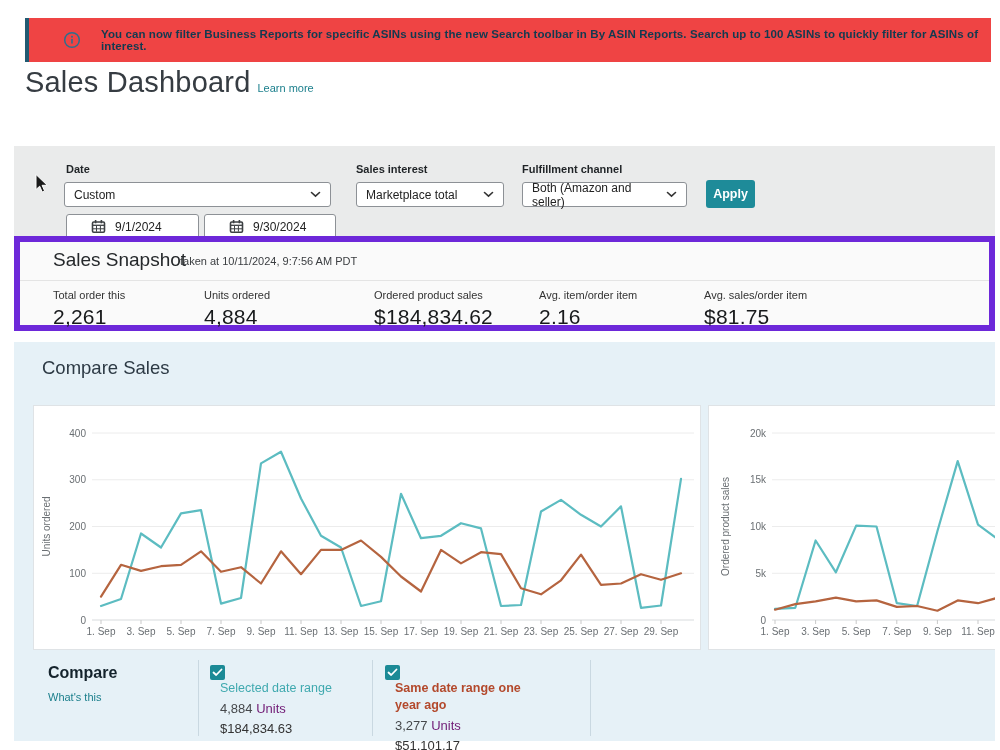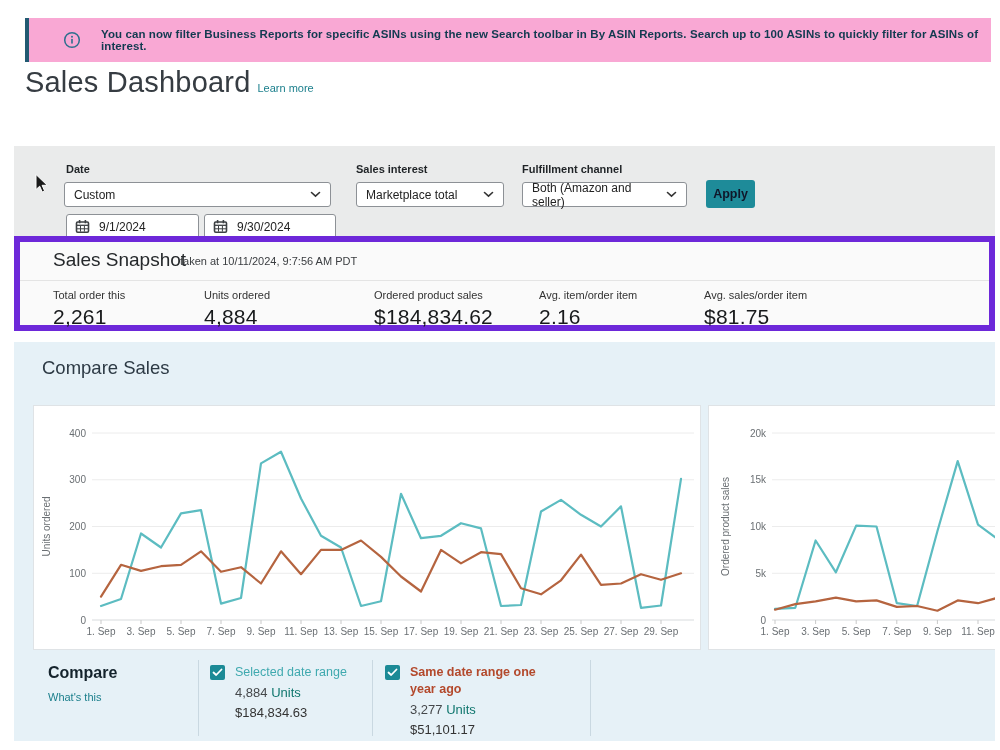--- a/index.html
+++ b/index.html
@@ -4,46 +4,46 @@
 <style>
   * { box-sizing: border-box; }
   html,body { margin:0; padding:0; }
   body {
     width:1000px; height:750px; position:relative; overflow:hidden;
     background:#ffffff; font-family:"Liberation Sans", sans-serif; color:#222;
   }
   
   .banner {
     position:absolute; left:25px; top:18px; width:966px; height:44px;
-    background:#f9a8d4; border-left:4px solid #215a72;
+    background:#ef4444; border-left:4px solid #215a72;
     display:flex; align-items:center; padding-left:34px;
   }
   .banner .info-ic { display:inline-flex; margin-right:20px; flex:none; }
   .banner .txt { font-size:11.5px; font-weight:bold; color:#123a50; letter-spacing:.1px; }
   
   .title-row { position:absolute; left:25px; top:66px; display:flex; align-items:baseline; }
   .title-row h1 { margin:0; font-size:29px; font-weight:400; color:#363c42; letter-spacing:.2px; }
   .learn-more { font-size:11px; color:#1b7f8c; margin-left:7px; cursor:pointer; }
   
   .filter-bar { position:absolute; left:14px; top:118px; width:981px; height:110px; background:#eaebeb;margin-top:28px; }
   .flabel { position:absolute; font-size:11px; font-weight:bold; color:#1f2326; }
   .sel {
     position:absolute; height:25px; background:#fff; border:1px solid #8d9196; border-radius:3px;
     display:flex; align-items:center; justify-content:space-between; padding:0 9px;
     font-size:12px; color:#222; cursor:pointer;
   }
   .sel .chev { display:inline-flex; margin-left:6px; }
   .date-input {
     position:absolute; height:25px; background:#fff; border:1px solid #8d9196; border-radius:3px;
-    display:flex; align-items:center; padding:0 8px; font-size:12px; color:#222;
+    display:flex; align-items:center; padding:0 24px; font-size:12px; color:#222;
   }
   .date-input .cal { display:inline-flex; margin-right:9px; }
   .apply-btn {
     position:absolute; left:692px; top:34px; width:49px; height:28px;
-    background:#1e8b99; color:#0f172a; border:none; border-radius:3px;
+    background:#1e8b99; color:#ffffff; border:none; border-radius:3px;
     font-size:12.5px; font-weight:bold; font-family:"Liberation Sans",sans-serif; cursor:pointer;
   }
   
   .snapshot {
     position:absolute; left:14px; top:236px; width:981px; height:95px;
     background:#fafafa; border:6px solid #6d28d9;
   }
   .snap-head { position:absolute; left:0; top:0; width:100%; height:39px; border-bottom:1px solid #e4e4e4; }
   .snap-title { position:absolute; left:33px; top:7px; font-size:19px; font-weight:500; color:#25282b; }
   .snap-taken { position:absolute; left:160px; top:13px; font-size:11px; color:#3a3d40; }
@@ -55,29 +55,29 @@
   .compare-title { position:absolute; left:28px; top:15px; font-size:18.5px; font-weight:500; color:#2d3a45; }
   .chart-panel { position:absolute; top:63px; background:#fff; border:1px solid #dfe3e6; overflow:hidden; }
   #chart-left  { left:19px;  width:668px; height:245px; }
   #chart-right { left:694px; width:287px; height:245px; border-right:none; }
   svg text { font-family:"Liberation Sans", sans-serif; }
   
   .cmp-block { position:absolute; left:34px; top:322px; }
   .cmp-block h3 { margin:0; font-size:16px; font-weight:bold; color:#14232c; }
   .whats-this { display:inline-block; margin-top:9px; font-size:11px; color:#1b7f8c; cursor:pointer; }
   .vdiv { position:absolute; top:318px; width:1px; height:76px; background:#c9d8e1; }
-  .leg { position:absolute; top:322px; display:flex; align-items:flex-start; }
+  .leg { position:absolute; top:322px; display:flex; align-items:flex-start;flex-direction:column; }
   .cb {
     width:15px; height:15px; border-radius:2px; background:#1b8a96; flex:none;
     display:flex; align-items:center; justify-content:center; margin-top:1px; cursor:pointer;
   }
   .leg .lt { margin-left:10px; font-size:12.5px; line-height:17px; }
   .leg .l-title { font-weight:400; }
   .leg .l-units { color:#45484b; margin-top:3px; font-size:13px; }
-  .leg .l-units .grey { color:#0f766e; }
+  .leg .l-units .grey { color:#701a75; }
   .leg .l-sales { color:#333; margin-top:3px; font-size:13px; }
   #legend-1 { left:196px; } #legend-1 .lt { width:118px; }
   #legend-2 { left:371px; } #legend-2 .lt { width:140px; }
   .cursor { position:absolute; left:35px; top:174px; pointer-events:none; }
 </style>
 </head>
 <body>
 
 <div class="banner">
   <span class="info-ic">

